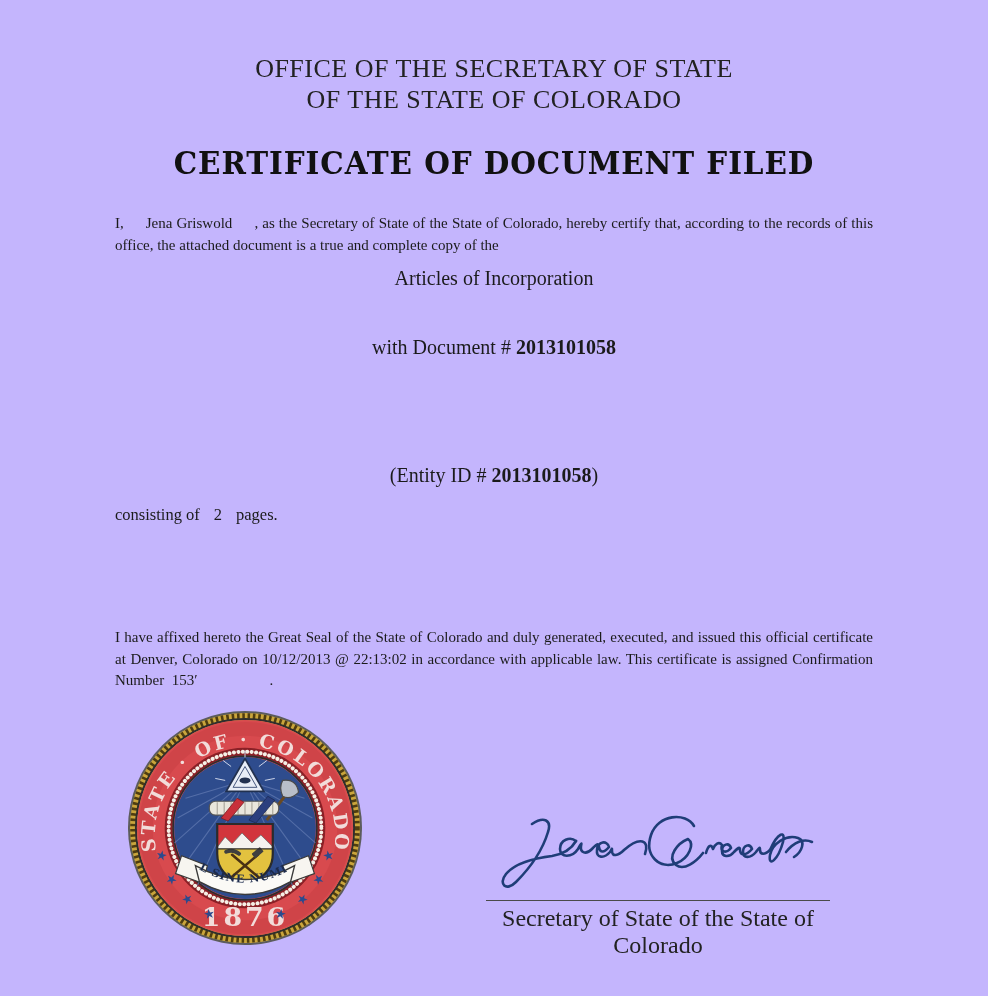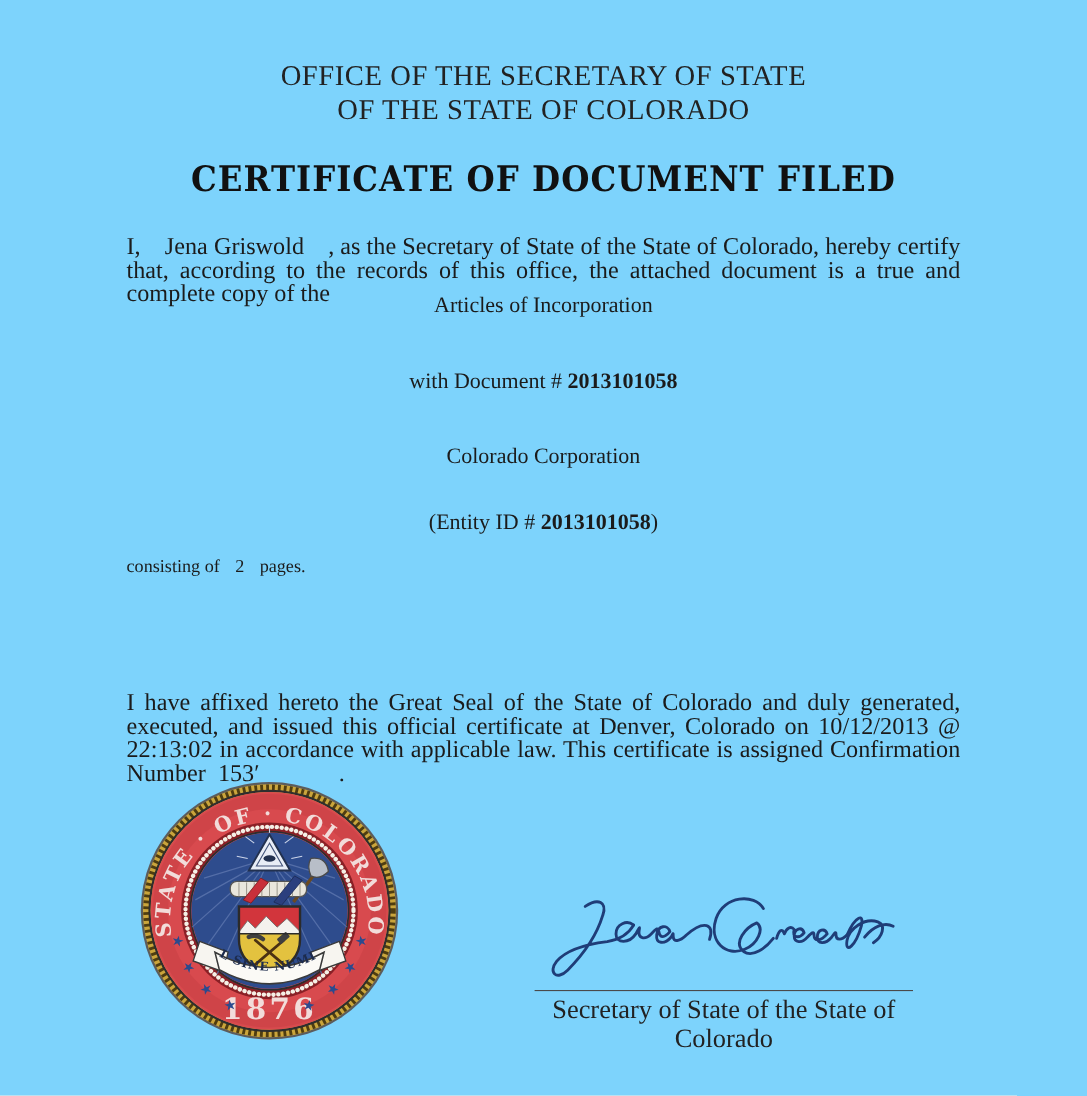--- a/index.html
+++ b/index.html
@@ -1,20 +1,20 @@
 <!DOCTYPE html>
 <html><head>
 <meta charset="utf-8">
 <style>
   html,body{margin:0;padding:0;background:#e8e8e8;}
   .page{
     position:relative;
     width:988px;height:996px;
     margin:0 auto;
-    background:#7dd3fc;
+    background:#c4b5fd;
     font-family:"Liberation Serif", serif;
     color:#1b1b1b;
     overflow:hidden;
   }
   .hdr{
     position:absolute;left:0;width:988px;
     font-size:26px;letter-spacing:.5px;
     text-align:center;color:#222;
   }
   .hdr1{top:54px;}
@@ -22,21 +22,21 @@
   .doc-title{
     position:absolute;top:144px;left:0;width:988px;
     text-align:center;
     font-family:"DejaVu Serif", serif;
     font-weight:bold;font-size:32px;letter-spacing:1px;
     transform:scaleX(.92);transform-origin:center;
     color:#111;
   }
   .body-text{
     position:absolute;left:115px;width:758px;
-    font-size:22px;line-height:21.5px;
+    font-size:15px;line-height:21.5px;
     text-align:justify;color:#1b1b1b;
   }
   .centered-line{
     position:absolute;left:0;width:988px;
     font-size:20px;text-align:center;color:#1b1b1b;
   }
   .gap-sm{display:inline-block;width:22px;}
   .gap-md{display:inline-block;width:14px;}
   .bold{font-weight:bold;}
   .redacted-gap{display:inline-block;width:72px;}
@@ -59,21 +59,20 @@
 
   <div class="doc-title">CERTIFICATE OF DOCUMENT FILED</div>
 
   <div class="body-text" style="top:213px;"><span>I,</span><span class="gap-sm"></span><span>Jena Griswold</span><span class="gap-sm"></span><span>, as the Secretary of State of the State of Colorado, hereby certify that, according to the records of this office, the attached document is a true and complete copy of the</span></div>
 
   <div class="centered-line" style="top:267px;">Articles of Incorporation</div>
 
   <div class="centered-line" style="top:336px;"><span>with Document #</span>&nbsp;<span class="bold">2013101058</span></div>
 
 
-  <div class="centered-line" style="top:404px;">Colorado Corporation</div>
 
   <div class="centered-line" style="top:464px;"><span>(Entity ID #</span>&nbsp;<span class="bold">2013101058</span><span>)</span></div>
 
   <div class="consisting" style="top:505px;"><span>consisting of</span><span class="gap-md"></span><span>2</span><span class="gap-md"></span><span>pages.</span></div>
 
 
   <div class="body-text" style="top:627px;"><span>I have affixed hereto the Great Seal of the State of Colorado and duly generated, executed, and issued this official certificate at Denver, Colorado on 10/12/2013 @ 22:13:02 in accordance with applicable law. This certificate is assigned Confirmation Number</span>&nbsp;&nbsp;<span>153′</span><span class="redacted-gap"></span><span>.</span></div>
 
   <div class="seal-wrap">
     <svg width="238" height="240" viewBox="0 0 240 240">

